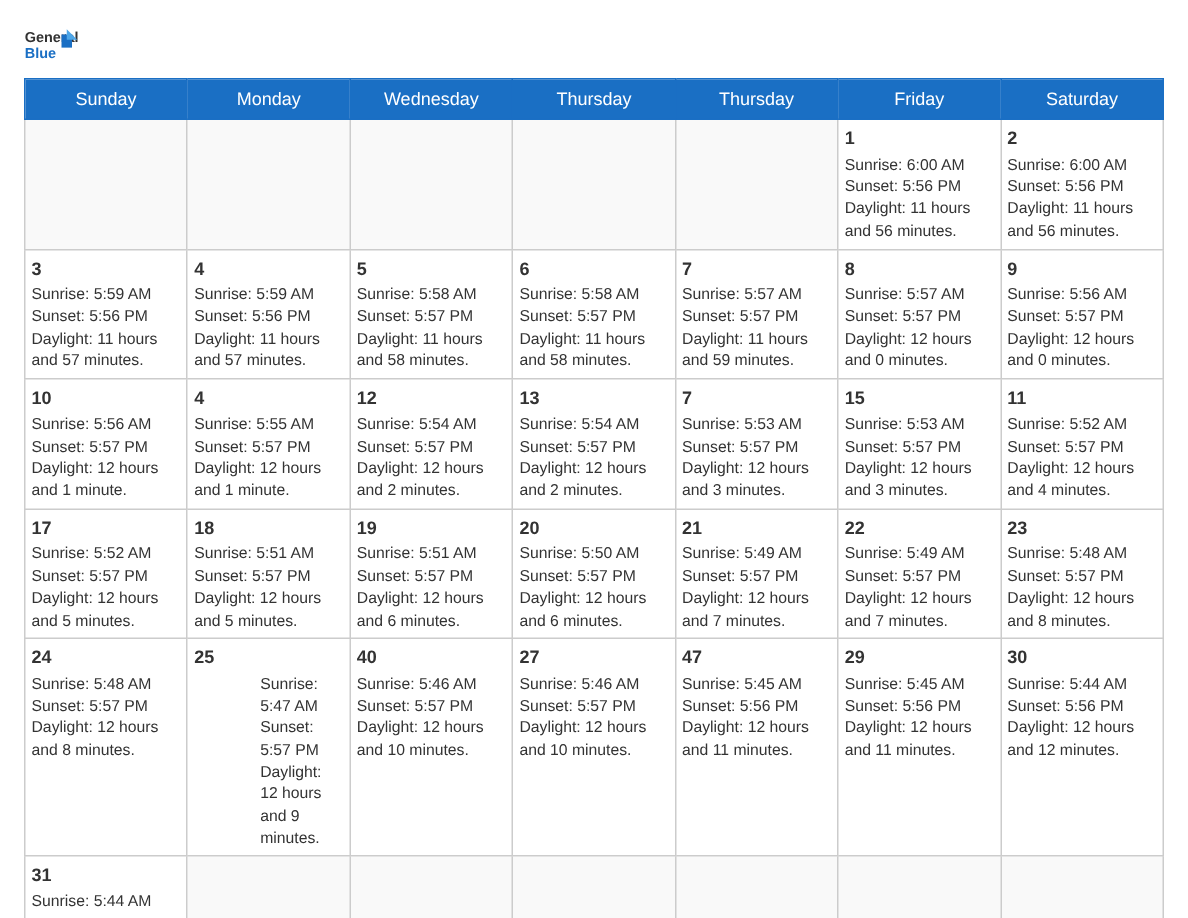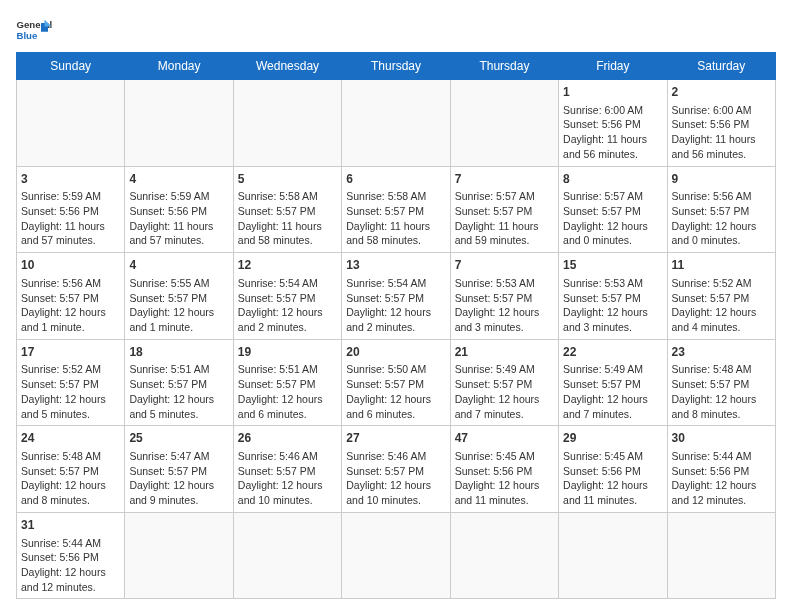--- a/index.html
+++ b/index.html
@@ -259,26 +259,26 @@
       </tr>
       <tr>
         <td>
           <span class="day-number">24</span>
           <div style="white-space: pre-line;">Sunrise: 5:48 AM
 Sunset: 5:57 PM
 Daylight: 12 hours and 8 minutes.</div>
         </td>
         <td>
           <span class="day-number">25</span>
-          <div style="white-space: pre-line;">Sunrise: 5:47 AM
+          <div style="white-space: pre-line; margin-left: 44px;">Sunrise: 5:47 AM
 Sunset: 5:57 PM
 Daylight: 12 hours and 9 minutes.</div>
         </td>
         <td>
-          <span class="day-number">26</span>
+          <span class="day-number">40</span>
           <div style="white-space: pre-line;">Sunrise: 5:46 AM
 Sunset: 5:57 PM
 Daylight: 12 hours and 10 minutes.</div>
         </td>
         <td>
           <span class="day-number">27</span>
           <div style="white-space: pre-line;">Sunrise: 5:46 AM
 Sunset: 5:57 PM
 Daylight: 12 hours and 10 minutes.</div>
         </td>

